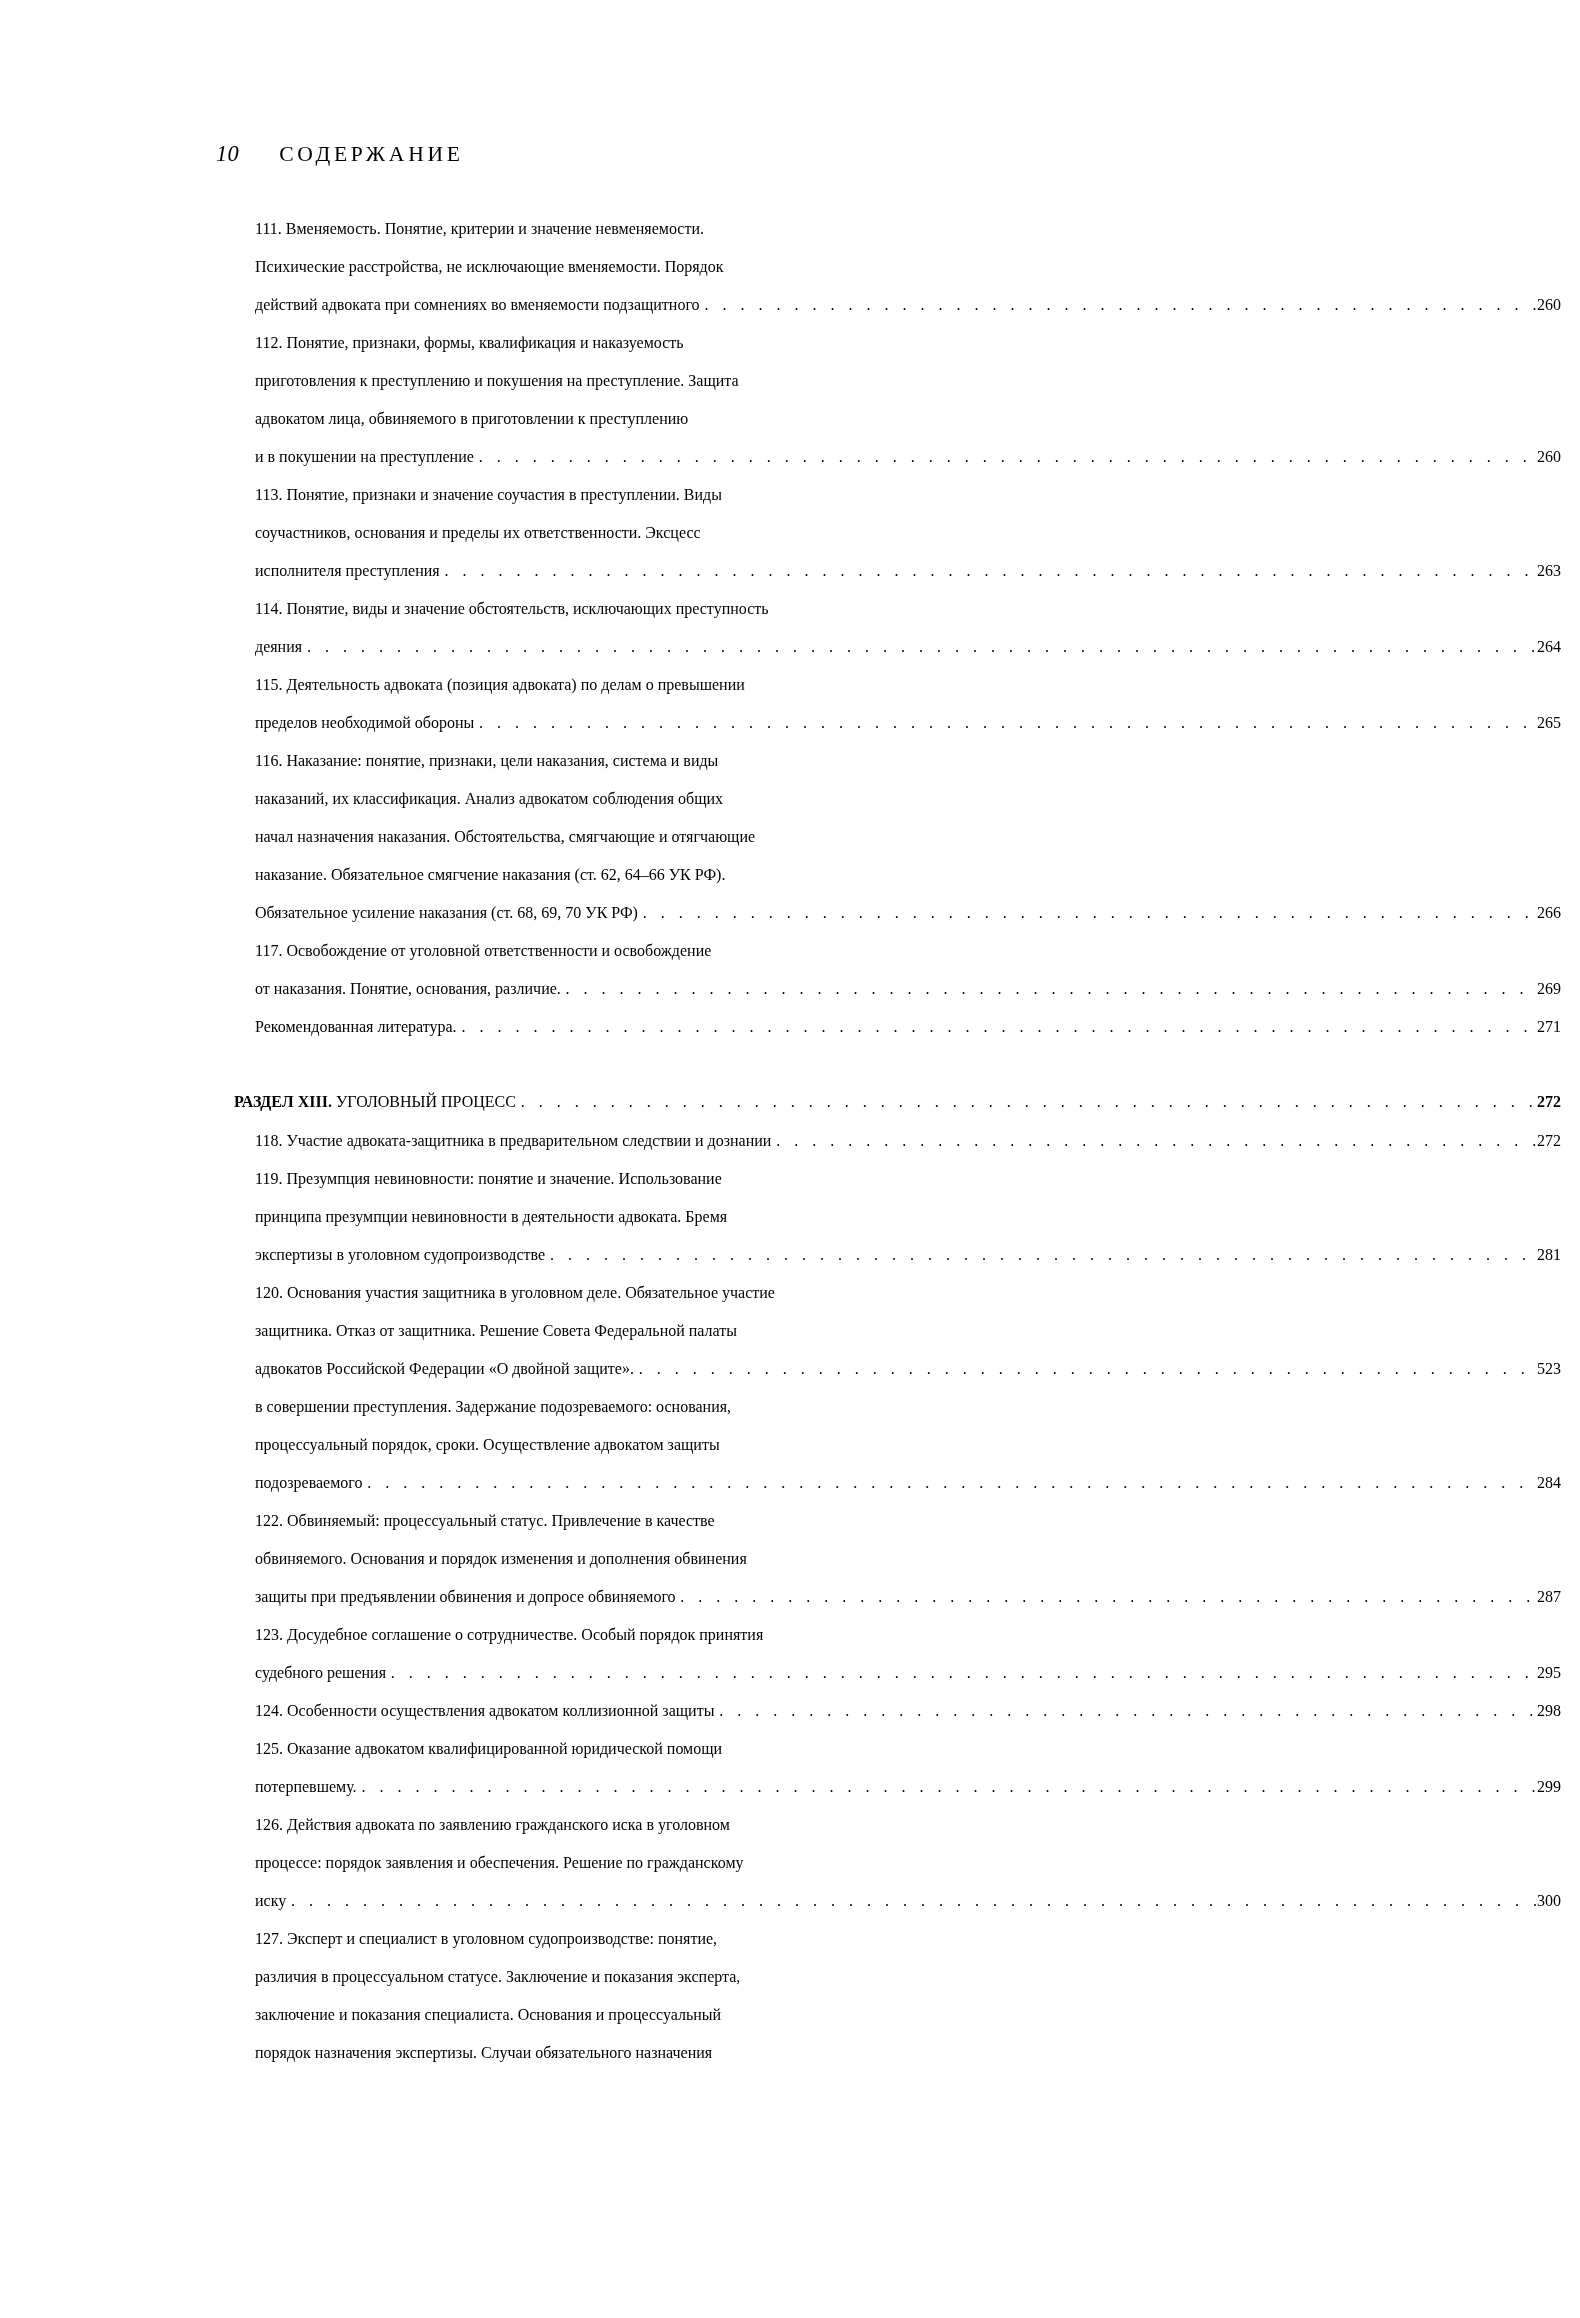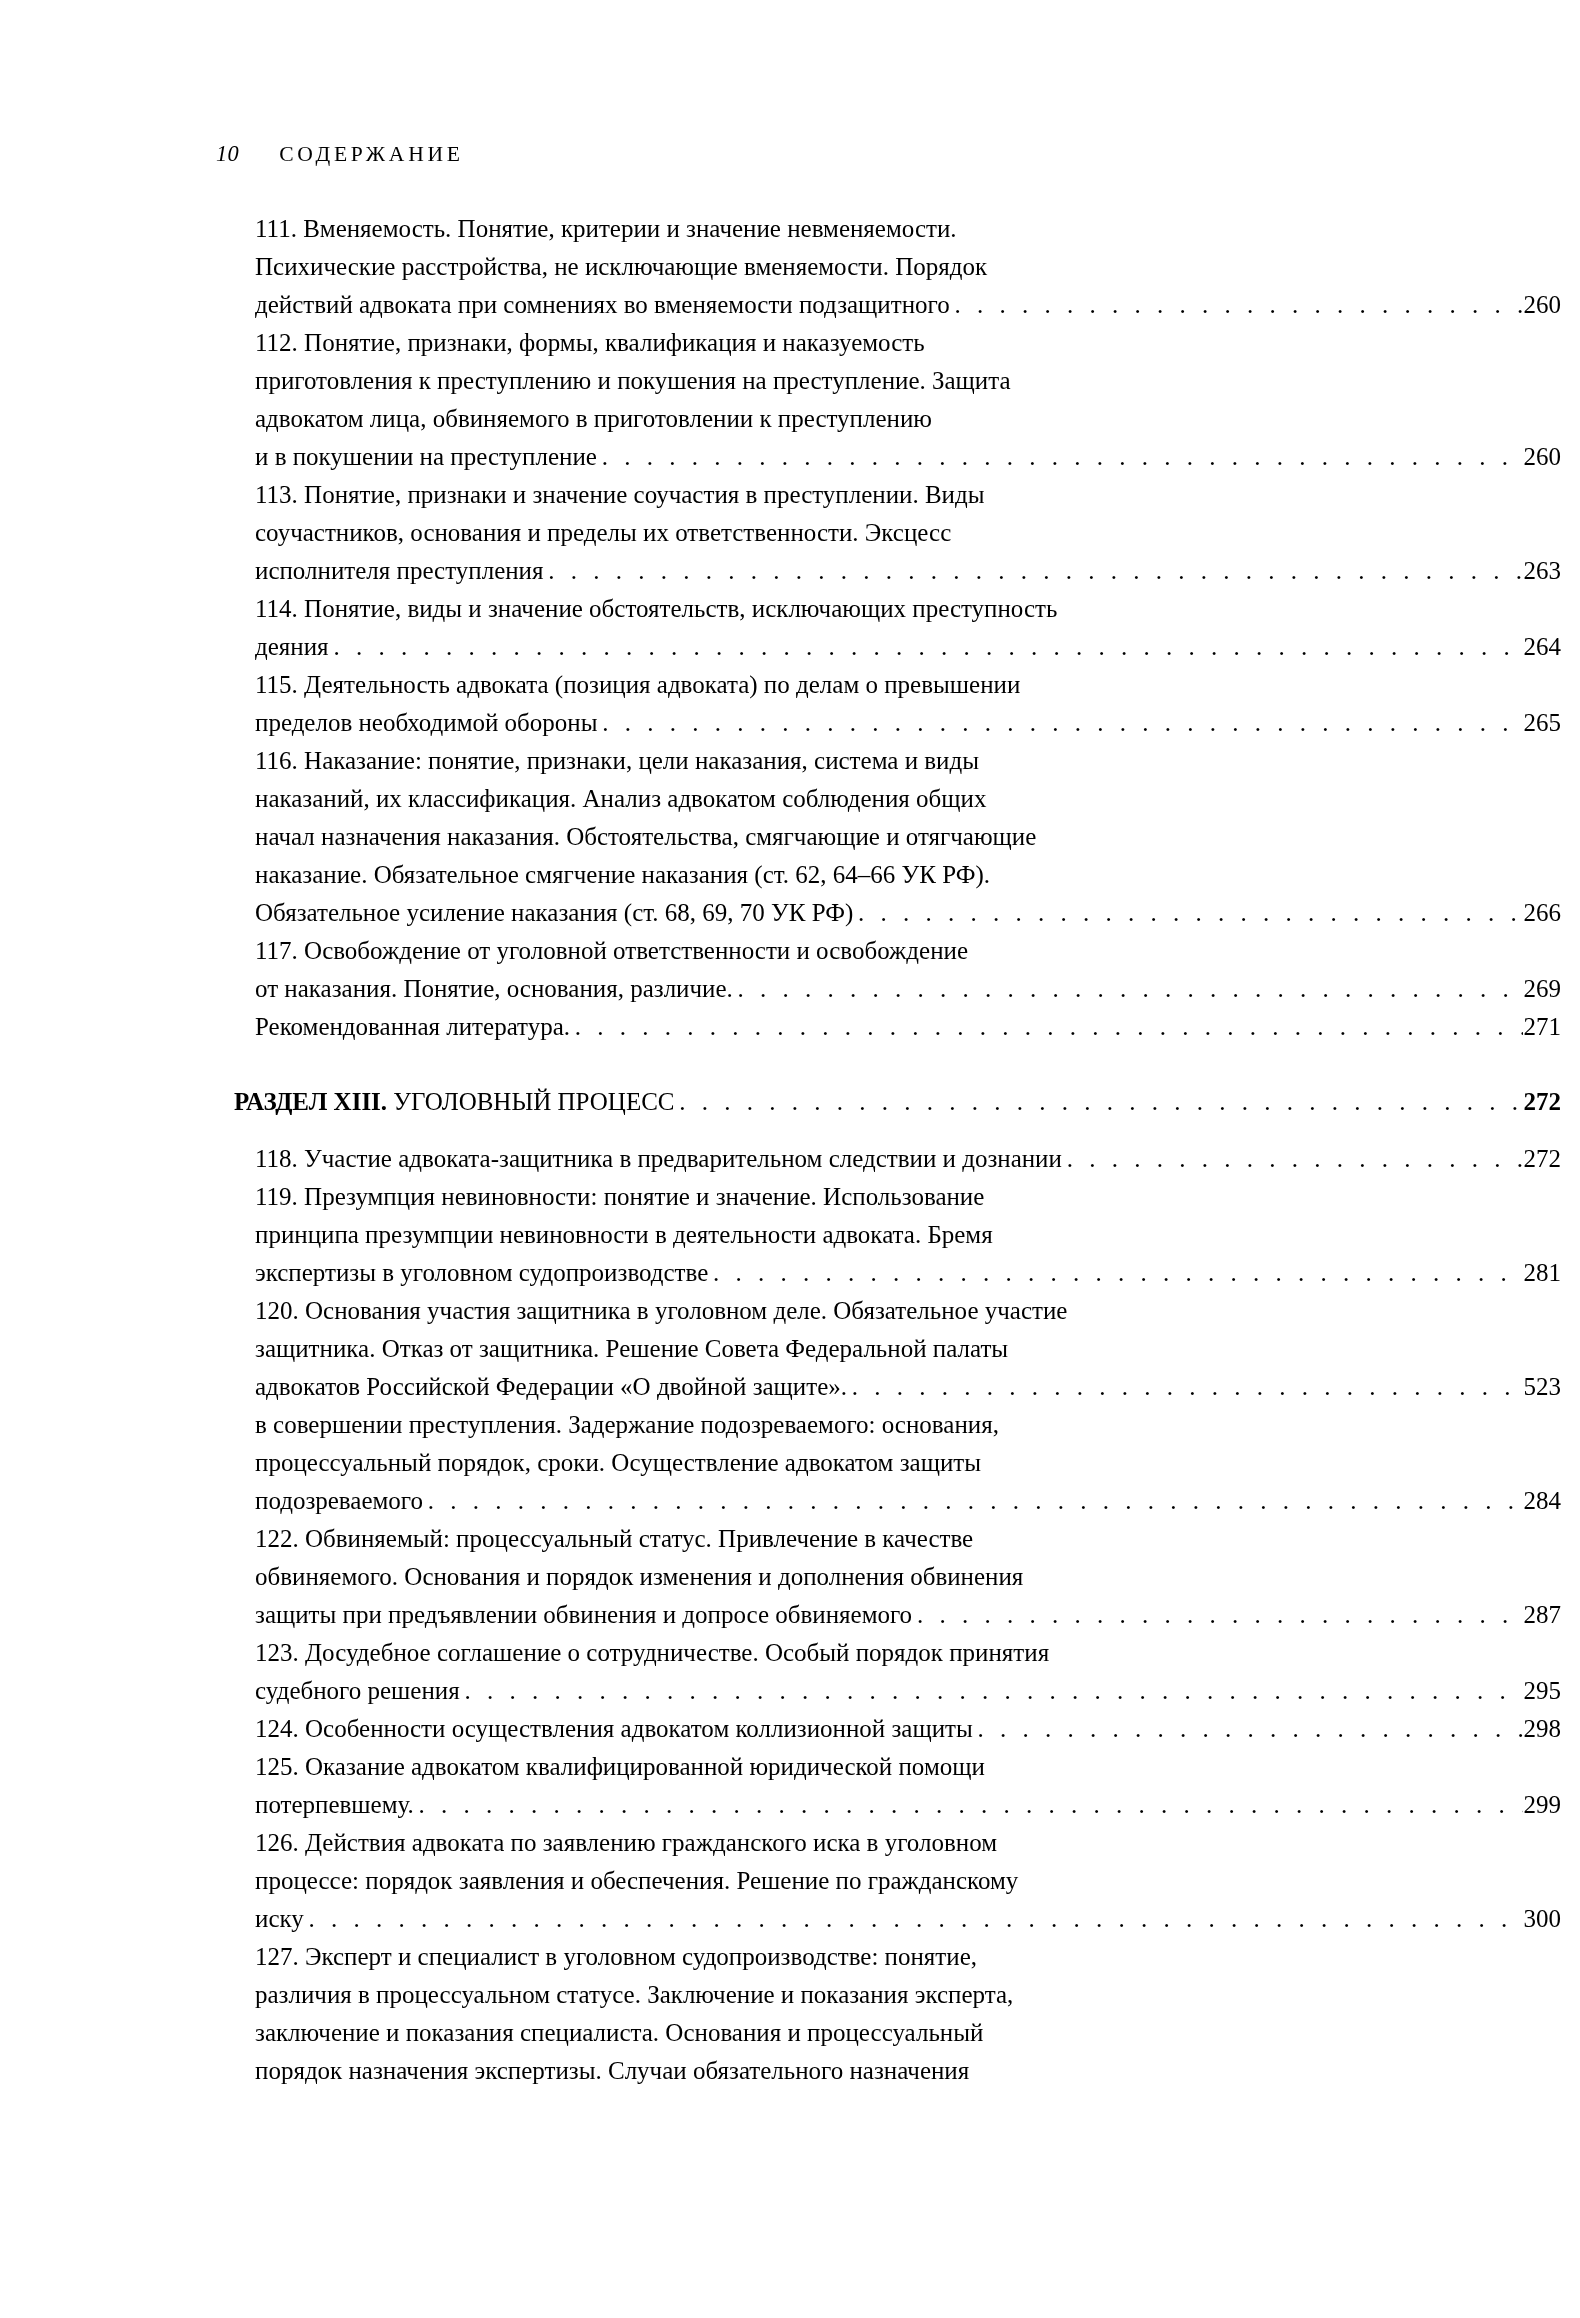--- a/index.html
+++ b/index.html
@@ -52,30 +52,30 @@
     left: 0;
     top: 210px;
     width: 1581px;
     box-sizing: border-box;
     padding-left: 255px;
     padding-right: 20px;
   }
 
   .entry {
     position: relative;
-    font-size: 25px;
+    font-size: 16px;
     line-height: 38px;
     text-align: left;
     margin: 0 0 0 0;
     padding: 0;
   }
   .entry.section {
     margin-left: -21px;
     margin-top: 37px;
-    margin-bottom: 19px;
+    margin-bottom: 1px;
   }
   .entry.section .sec-label {
     font-weight: bold;
   }
   .entry.section .pg {
     font-weight: bold;
   }
   .pg {
     white-space: nowrap;
   }

